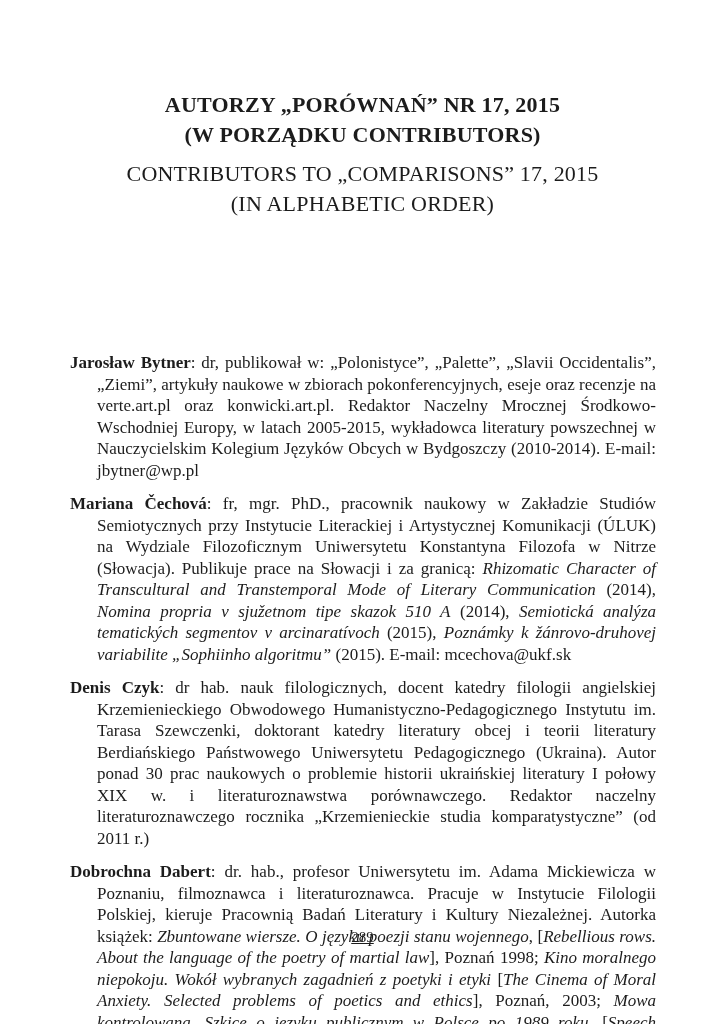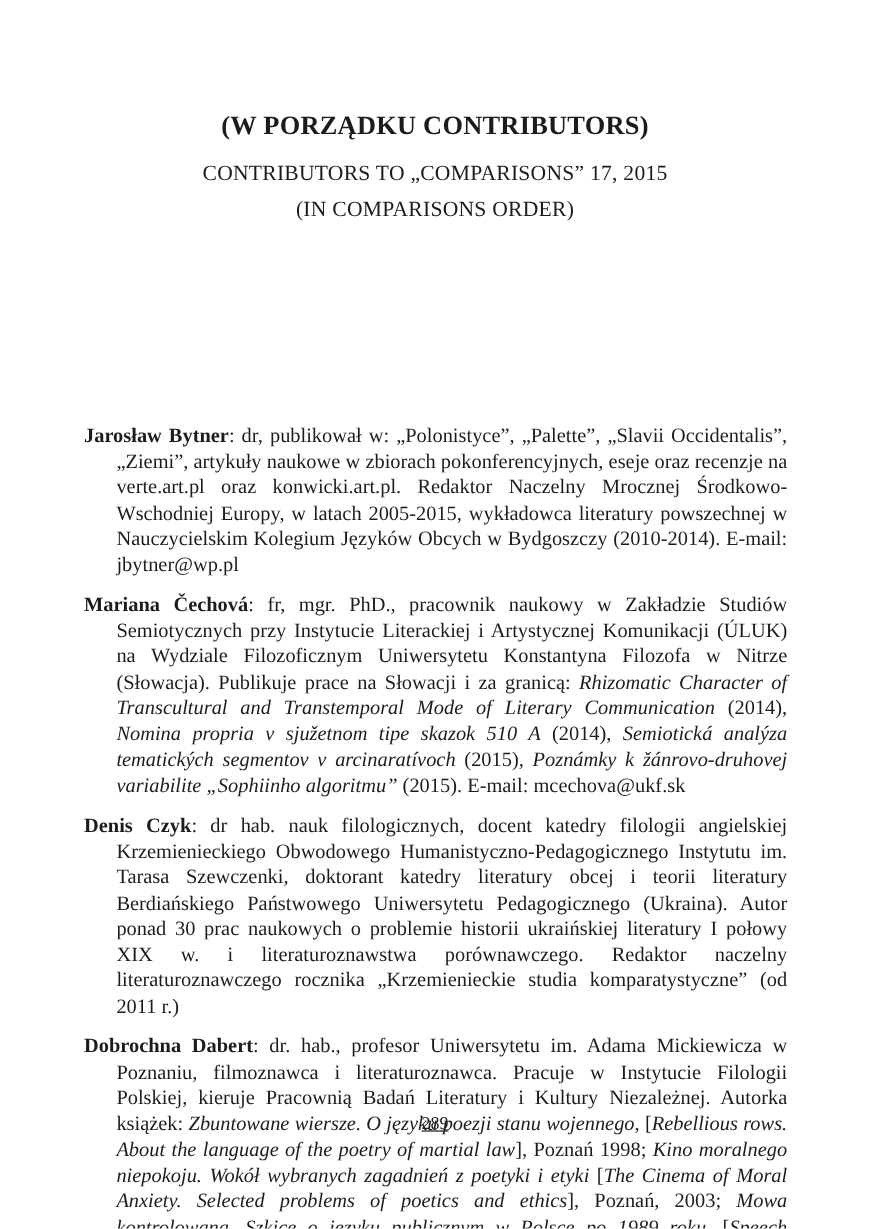--- a/index.html
+++ b/index.html
@@ -26,21 +26,21 @@
   .title-line {
     font-size: 22px;
     font-weight: bold;
     line-height: 30px;
     letter-spacing: 0.2px;
   }
   .subtitle-group {
     margin-top: 9px;
   }
   .subtitle-line {
-    font-size: 18px;
+    font-size: 22px;
     font-weight: normal;
     line-height: 30px;
     letter-spacing: 0.2px;
   }
   .body-block {
     position: absolute;
     top: 352px;
     left: 70px;
     width: 586px;
   }
@@ -72,25 +72,26 @@
     text-decoration: underline;
   }
 </style>
 </head>
 <body>
 
 <div class="page">
 
   <header class="header">
     <div class="title-group">
+      <div class="title-line">AUTORZY „PORÓWNAŃ” NR 17, 2015</div>
       <div class="title-line">(W PORZĄDKU CONTRIBUTORS)</div>
     </div>
     <div class="subtitle-group">
       <div class="subtitle-line">CONTRIBUTORS TO „COMPARISONS” 17, 2015</div>
-      <div class="subtitle-line">(IN COMPARISONS ORDER)</div>
+      <div class="subtitle-line">(IN ALPHABETIC ORDER)</div>
     </div>
   </header>
 
   <main class="body-block" id="contributors">
       <p class="entry"><span class="name">Jarosław Bytner</span><span>: dr, publikował w: „Polonistyce”, „Palette”, „Slavii Occidentalis”, „Ziemi”, artykuły naukowe w zbiorach pokonferencyjnych, eseje oraz recenzje na verte.art.pl oraz konwicki.art.pl. Redaktor Naczelny Mrocznej Środkowo-Wschodniej Europy, w latach 2005-2015, wykładowca literatury powszechnej w Nauczycielskim Kolegium Języków Obcych w Bydgoszczy (2010-2014). E-mail: jbytner@wp.pl</span></p>
       <p class="entry"><span class="name">Mariana Čechová</span><span>: fr, mgr. PhD., pracownik naukowy w Zakładzie Studiów Semiotycznych przy Instytucie Literackiej i Artystycznej Komunikacji (ÚLUK) na Wydziale Filozoficznym Uniwersytetu Konstantyna Filozofa w Nitrze (Słowacja). Publikuje prace na Słowacji i za granicą: </span><em>Rhizomatic Character of Transcultural and Transtemporal Mode of Literary Communication</em><span> (2014), </span><em>Nomina propria v sjužetnom tipe skazok 510 A</em><span> (2014), </span><em>Semiotická analýza tematických segmentov v arcinaratívoch</em><span> (2015), </span><em>Poznámky k žánrovo-druhovej variabilite „Sophiinho algoritmu”</em><span> (2015). E-mail: mcechova@ukf.sk</span></p>
       <p class="entry"><span class="name">Denis Czyk</span><span>: dr hab. nauk filologicznych, docent katedry filologii angielskiej Krzemienieckiego Obwodowego Humanistyczno-Pedagogicznego Instytutu im. Tarasa Szewczenki, doktorant katedry literatury obcej i teorii literatury Berdiańskiego Państwowego Uniwersytetu Pedagogicznego (Ukraina). Autor ponad 30 prac naukowych o problemie historii ukraińskiej literatury I połowy XIX w. i literaturoznawstwa porównawczego. Redaktor naczelny literaturoznawczego rocznika „Krzemienieckie studia komparatystyczne” (od 2011 r.)</span></p>
       <p class="entry continued"><span class="name">Dobrochna Dabert</span><span>: dr. hab., profesor Uniwersytetu im. Adama Mickiewicza w Poznaniu, filmoznawca i literaturoznawca. Pracuje w Instytucie Filologii Polskiej, kieruje Pracownią Badań Literatury i Kultury Niezależnej. Autorka książek: </span><em>Zbuntowane wiersze. O języku poezji stanu wojennego</em><span>, [</span><em>Rebellious rows. About the language of the poetry of martial law</em><span>], Poznań 1998; </span><em>Kino moralnego niepokoju. Wokół wybranych zagadnień z poetyki i etyki</em><span> [</span><em>The Cinema of Moral Anxiety. Selected problems of poetics and ethics</em><span>], Poznań, 2003; </span><em>Mowa kontrolowana. Szkice o języku publicznym w Polsce po 1989 roku</em><span>, [</span><em>Speech controlled. Sketches of the public language in Poland</em></p>
     </main>
 

